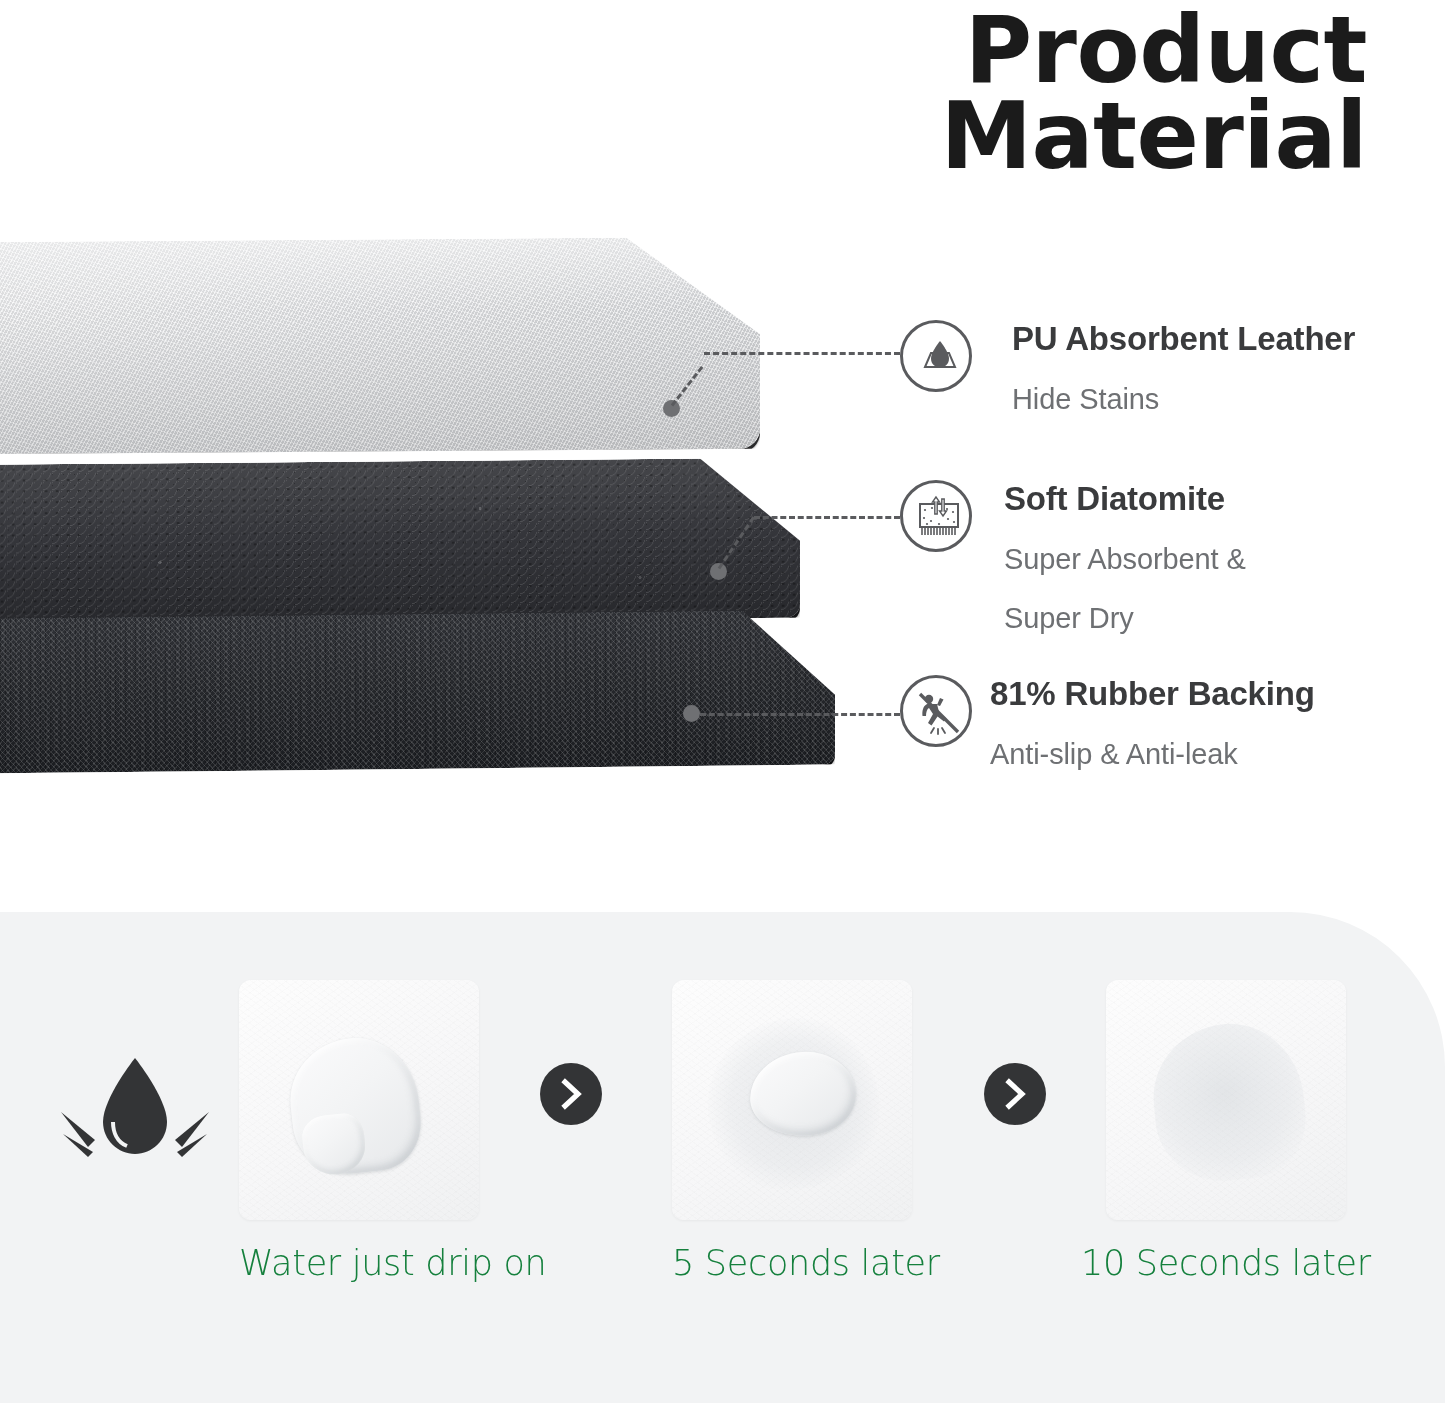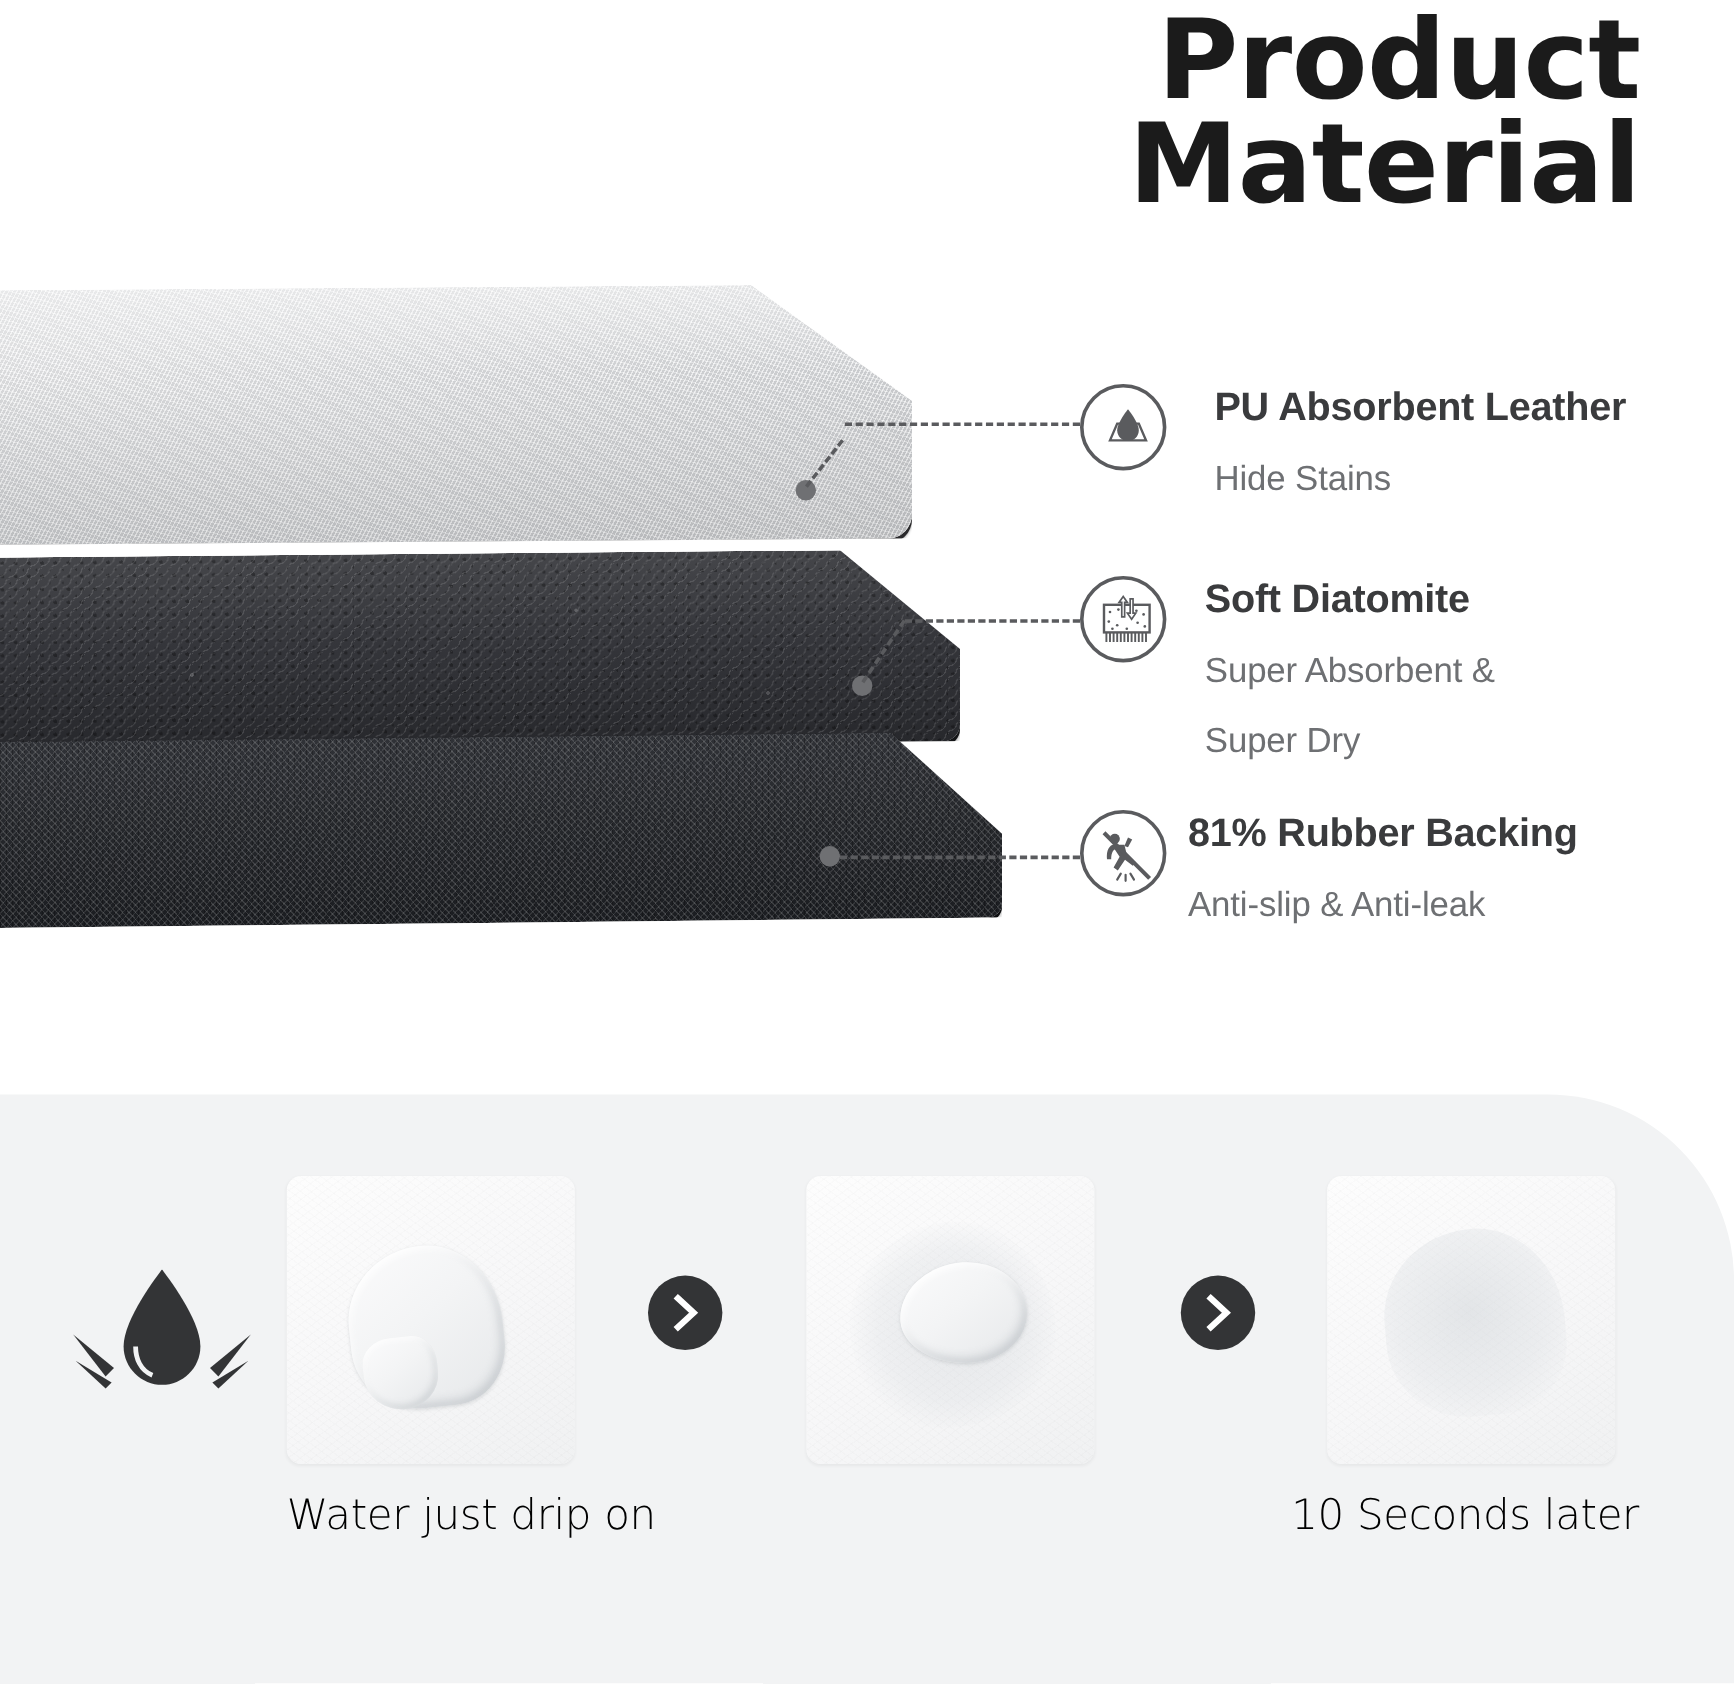--- a/index.html
+++ b/index.html
@@ -255,25 +255,25 @@
     left: 48px; top: 44px;
     width: 150px; height: 156px;
     border-radius: 60% 56% 44% 52% / 54% 60% 44% 48%;
     background: radial-gradient(circle at 48% 44%, rgba(206,211,215,.50) 0%, rgba(216,220,224,.34) 55%, rgba(238,240,242,0) 85%);
     transform: rotate(-5deg);
   }
 
   .caption {
     margin-top: 22px;
     width: 240px;
-    text-align: left;
+    text-align: center;
     font-size: 35px;
     line-height: 42px;
     font-weight: 300;
-    color: #000000;
+    color: #15803d;
     white-space: nowrap;
     letter-spacing: -0.3px;
     font-family: "DejaVu Sans", "Liberation Sans", sans-serif;
   }
   .caption.wide { width: 300px; margin-left: -30px; }
 
   .arrow-btn {
     position: absolute;
     width: 62px; height: 62px;
     border-radius: 50%;
@@ -422,20 +422,21 @@
     <svg viewBox="0 0 62 62" width="62" height="62">
       <polyline points="25,19 38,31 25,43" fill="none" stroke="#ffffff" stroke-width="5.2" stroke-linecap="square" stroke-linejoin="miter"></polyline>
     </svg>
   </div>
 
   <div class="demo-item d2">
     <div class="photo">
       <div class="halo"></div>
       <div class="puddle puddle-2"></div>
     </div>
+    <div class="caption">5 Seconds later</div>
   </div>
 
   <div class="arrow-btn a2">
     <svg viewBox="0 0 62 62" width="62" height="62">
       <polyline points="25,19 38,31 25,43" fill="none" stroke="#ffffff" stroke-width="5.2" stroke-linecap="square" stroke-linejoin="miter"></polyline>
     </svg>
   </div>
 
   <div class="demo-item d3">
     <div class="photo">

